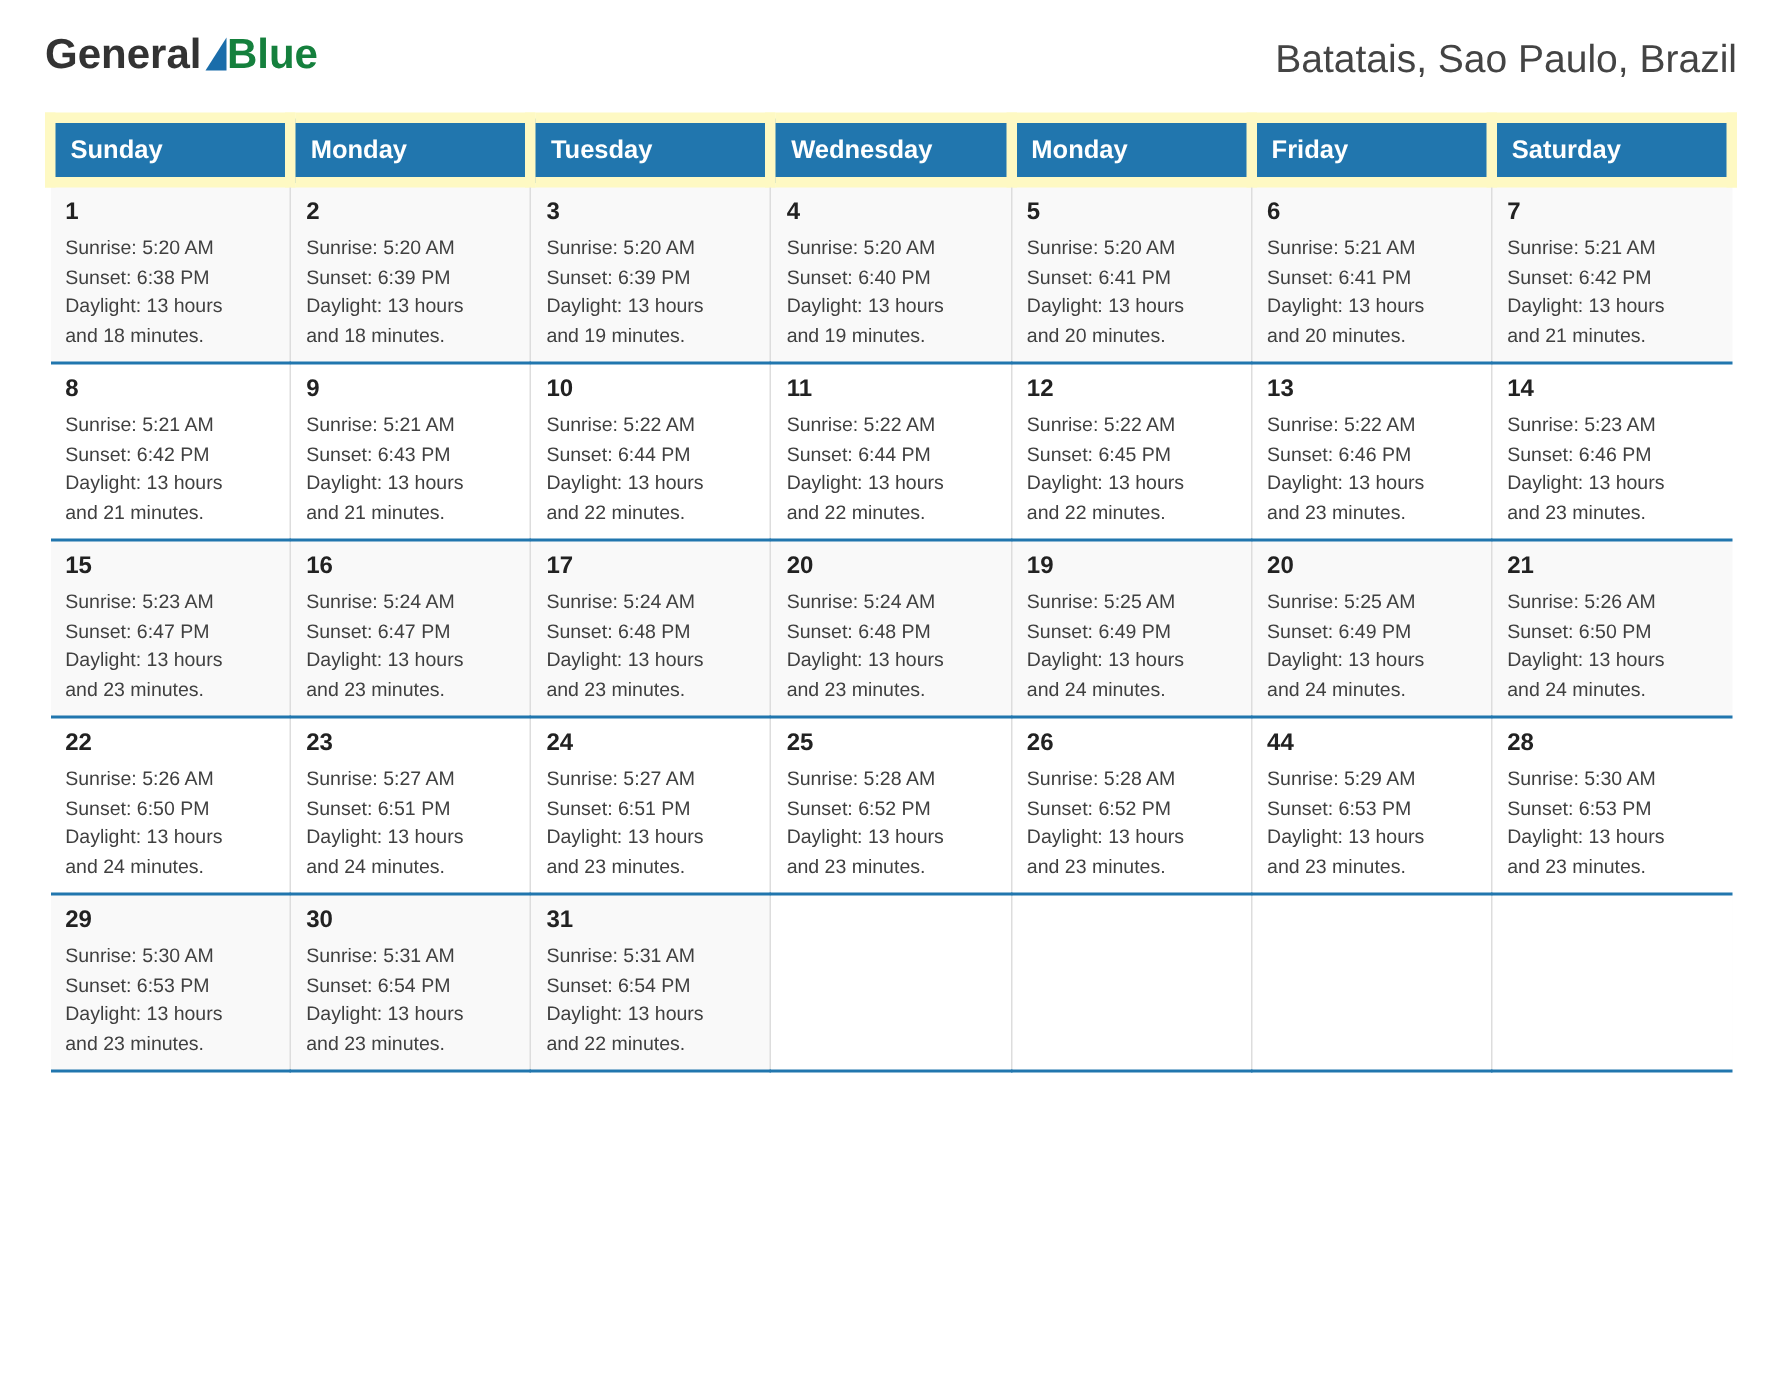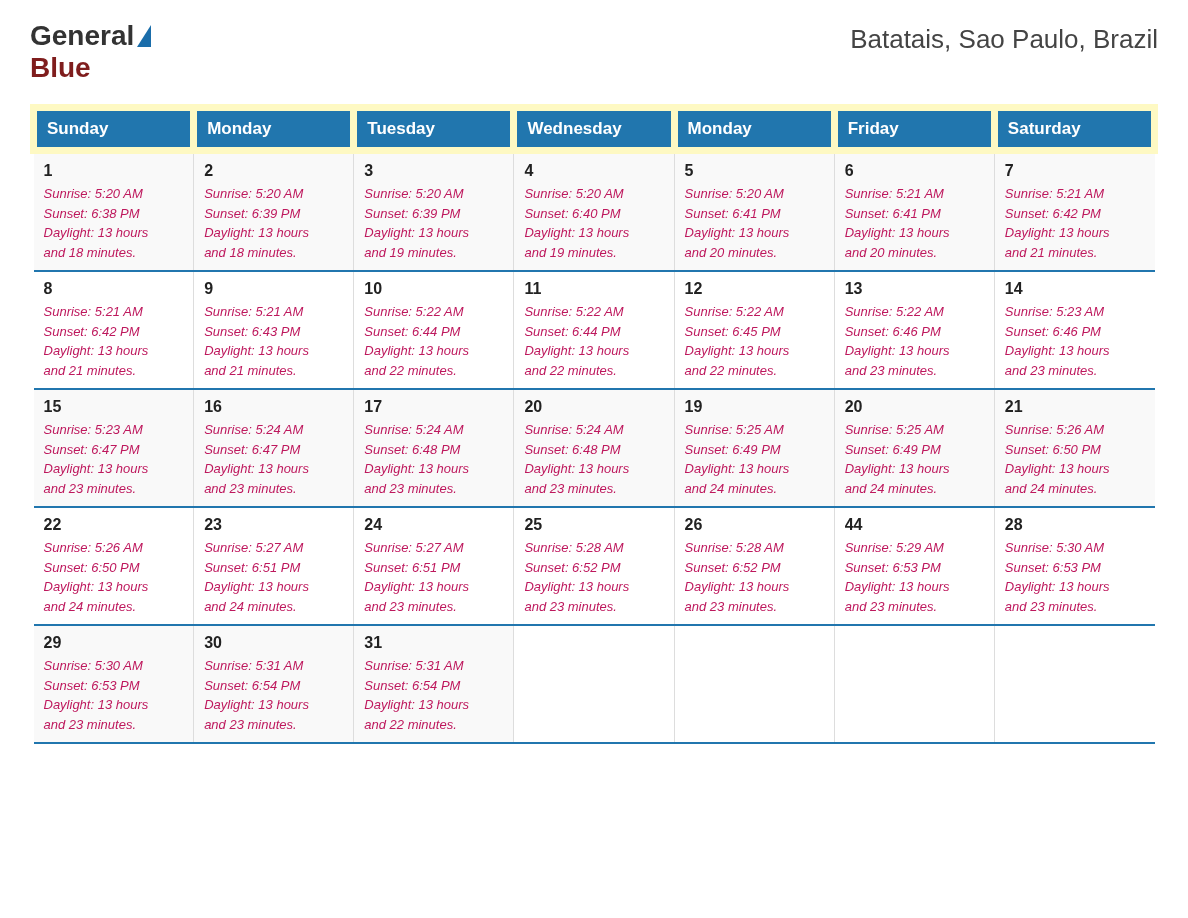--- a/index.html
+++ b/index.html
@@ -21,35 +21,35 @@
       align-items: center;
     }
     .logo-text-general {
       font-size: 28px;
       font-weight: bold;
       color: #333;
     }
     .logo-text-blue {
       font-size: 28px;
       font-weight: bold;
-      color: #7f1d1d;
+      color: #15803d;
     }
     .logo-triangle {
       width: 0;
       height: 0;
       border-left: 14px solid transparent;
       border-right: 0px solid transparent;
       border-bottom: 22px solid #1a6daa;
       display: inline-block;
       margin-left: 3px;
       vertical-align: middle;
     }
     .logo-block {
       display: flex;
-      flex-direction: column;
+      flex-direction: row;
     }
     .logo-line1 {
       display: flex;
       align-items: center;
     }
     .title-block {
       text-align: right;
     }
     .title-block h1 {
       font-size: 52px;
@@ -95,22 +95,21 @@
     }
     .day-number {
       font-size: 16px;
       font-weight: bold;
       display: block;
       margin-bottom: 4px;
     }
     .day-info {
       font-size: 13px;
       line-height: 1.5;
-      color: #be185d;
-      font-style: italic;
+      color: #404040;
     }
     tbody tr:nth-child(odd) {
       background-color: #f9f9f9;
     }
     tbody tr:nth-child(even) {
       background-color: #fff;
     }
     .empty-cell {
       background: #fff;
     }

